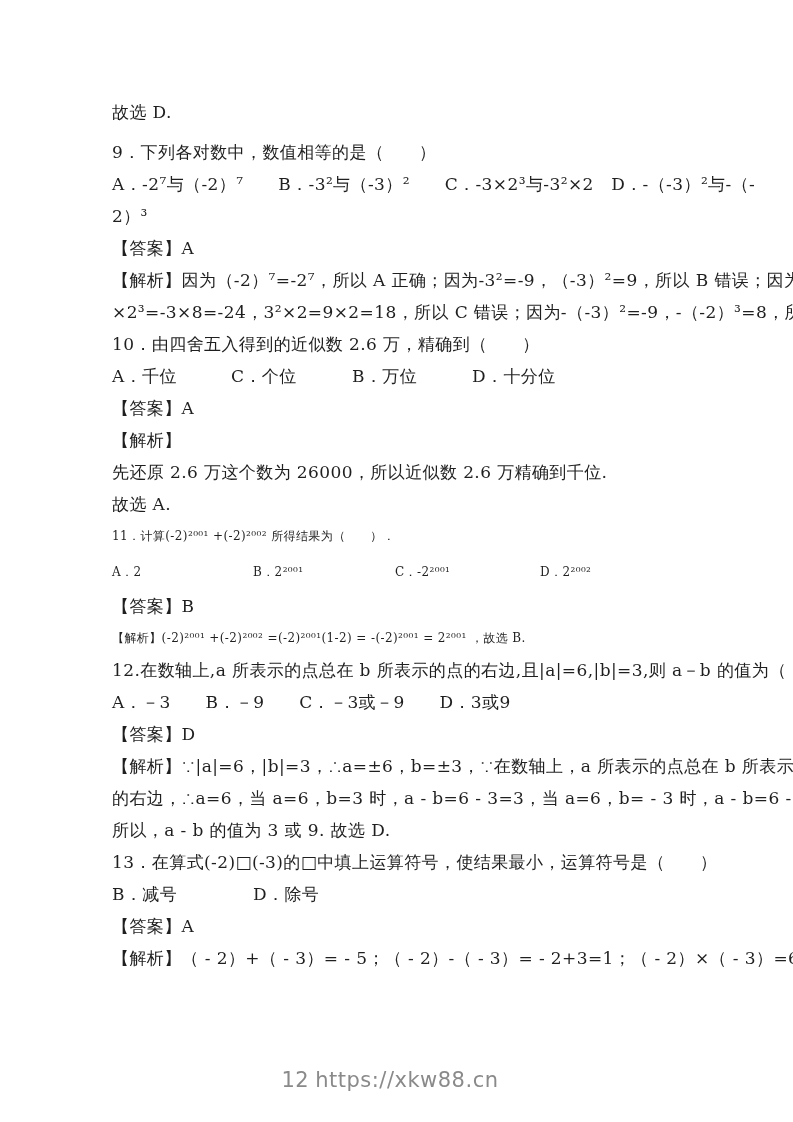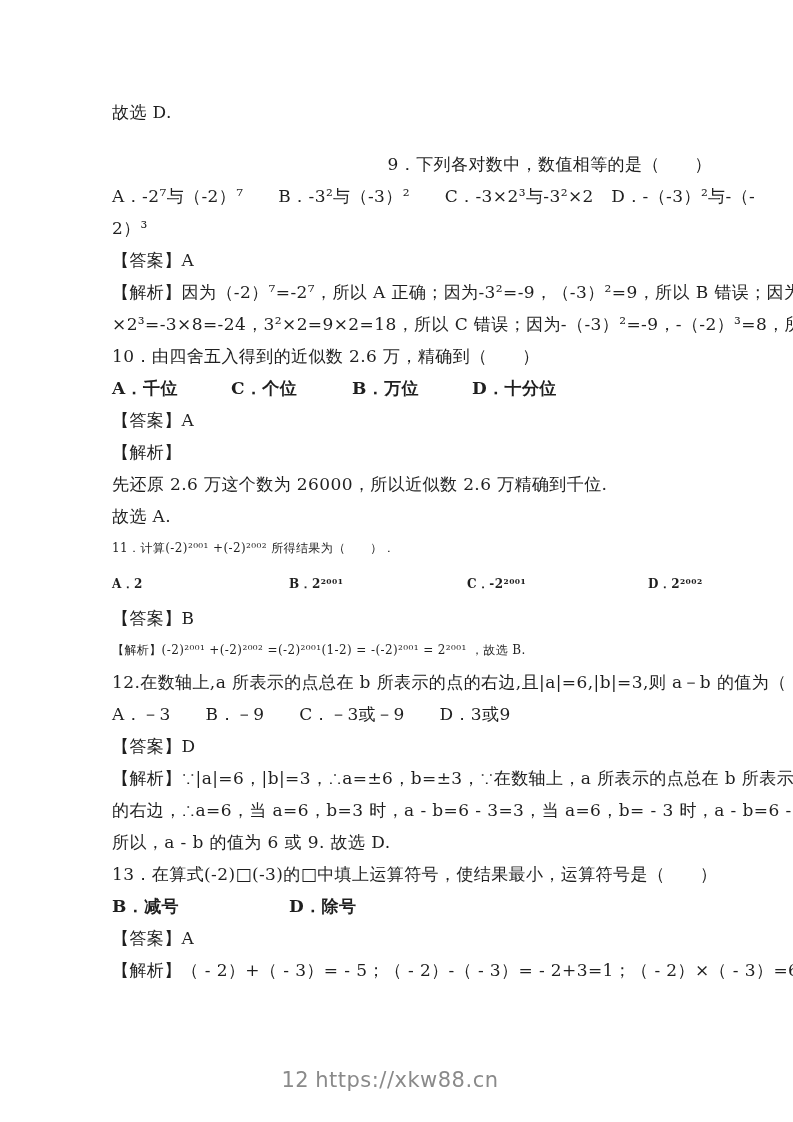--- a/index.html
+++ b/index.html
@@ -18,26 +18,26 @@
     width:600px;
     font-size:17px;
     letter-spacing:0.4px;
   }
   .line {
     line-height:32px;
     min-height:32px;
     white-space:nowrap;
   }
   .tall { line-height:36px; min-height:36px; }
-  .q9-start  { margin-top:20px;text-align:right; }
+  .q9-start  { margin-top:8px; }
   .q11-start { margin-top:-2px; }
   .math-line { font-family:"DejaVu Serif",serif; font-size:12px; }
-  .opts { display:grid; white-space:nowrap;font-weight:bold; }
+  .opts { display:grid; white-space:nowrap; }
   .cols-a { grid-template-columns:119px 121px 120px auto; } 
-  .cols-b { grid-template-columns:141px 142px 145px auto;gap:36px; } 
+  .cols-b { grid-template-columns:141px 142px 145px auto; } 
   .opt { white-space:nowrap; }
   .footer {
     position:absolute;
     top:1068px; left:0;
     width:780px;
     text-align:center;
     color:#8a8a8a;
     font-size:21px;
     font-family:"DejaVu Sans","Liberation Sans",sans-serif;
     letter-spacing:0.5px;
@@ -79,21 +79,21 @@
       <span class="opt">D．2²⁰⁰²</span>
     </div>
     <p class="line">【答案】B</p>
     <p class="line math-line">【解析】(-2)²⁰⁰¹ +(-2)²⁰⁰² =(-2)²⁰⁰¹(1-2) = -(-2)²⁰⁰¹ = 2²⁰⁰¹ ，故选 B.</p>
 
     <p class="line">12.在数轴上,a 所表示的点总在 b 所表示的点的右边,且|a|=6,|b|=3,则 a－b 的值为（　　）</p>
     <p class="line">A．－3　　B．－9　　C．－3或－9　　D．3或9</p>
     <p class="line">【答案】D</p>
     <p class="line">【解析】∵|a|=6，|b|=3，∴a=±6，b=±3，∵在数轴上，a 所表示的点总在 b 所表示的点</p>
     <p class="line">的右边，∴a=6，当 a=6，b=3 时，a - b=6 - 3=3，当 a=6，b= - 3 时，a - b=6 -（ - 3）=6+3=9，</p>
-    <p class="line">所以，a - b 的值为 6 或 9. 故选 D.</p>
+    <p class="line">所以，a - b 的值为 3 或 9. 故选 D.</p>
 
     <p class="line">13．在算式(-2)□(-3)的□中填上运算符号，使结果最小，运算符号是（　　）</p>
     <div class="line opts cols-b">
       <span class="opt">B．减号</span>
       <span class="opt">D．除号</span>
     </div>
     <p class="line">【答案】A</p>
     <p class="line">【解析】（ - 2）+（ - 3）= - 5；（ - 2）-（ - 3）= - 2+3=1；（ - 2）×（ - 3）=6；（ - 2）÷</p>
 
   </div>

